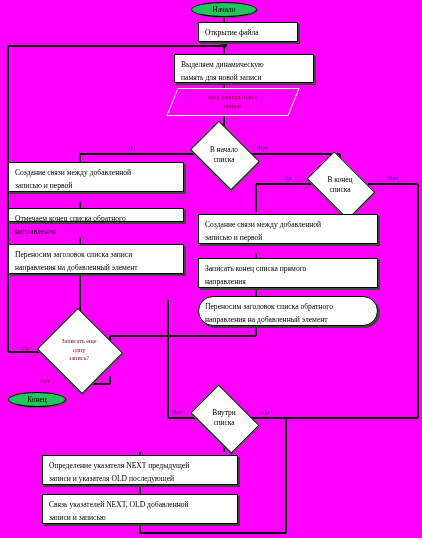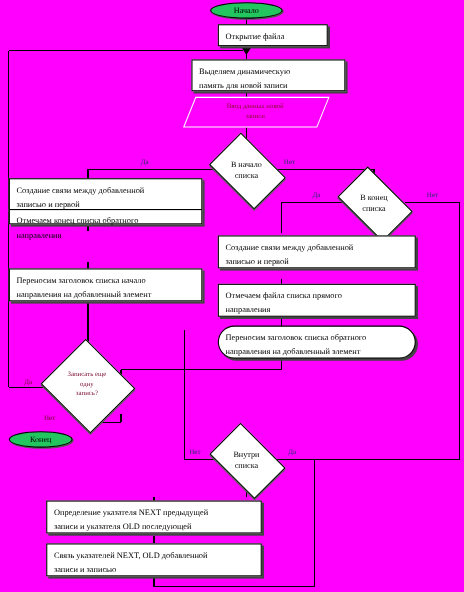--- a/index.html
+++ b/index.html
@@ -188,37 +188,37 @@
     </div>
   </div>
   <div class="blabel" style="left:284px;top:174px;">Да</div>
   <div class="blabel" style="left:388px;top:174px;">Нет</div>
 
   <div class="node proc" style="left:8px;top:162px;width:176px;height:30px;">
     <span class="ln">Создание связи между добавленной</span>
     <span class="ln">записью и первой</span>
   </div>
 
-  <div class="node proc" style="left:8px;top:190px;width:176px;height:14px;">
+  <div class="node proc" style="left:8px;top:208px;width:176px;height:14px;">
     <span class="ln">Отмечаем конец списка обратного</span>
     <span class="ln">направления</span>
   </div>
 
   <div class="node proc" style="left:8px;top:244px;width:176px;height:30px;">
-    <span class="ln">Переносим заголовок списка начало</span>
+    <span class="ln">Переносим заголовок списка записи</span>
     <span class="ln">направления на добавленный  элемент</span>
   </div>
 
   <div class="node proc" style="left:198px;top:214px;width:180px;height:30px;">
     <span class="ln">Создание связи между добавленной</span>
     <span class="ln">записью и первой</span>
   </div>
 
   <div class="node proc" style="left:198px;top:258px;width:180px;height:30px;">
-    <span class="ln">Отмечаем файла списка прямого</span>
+    <span class="ln">Записать конец списка прямого</span>
     <span class="ln">направления</span>
   </div>
 
   <div class="node proc" style="left:198px;top:296px;width:180px;height:30px;border-radius:15px;">
     <span class="ln">Переносим заголовок списка обратного</span>
     <span class="ln">направления на добавленный  элемент</span>
   </div>
 
   <div class="dia redtxt" style="left:48px;top:322px;width:62px;height:56px;">
     <div class="shape"></div>

